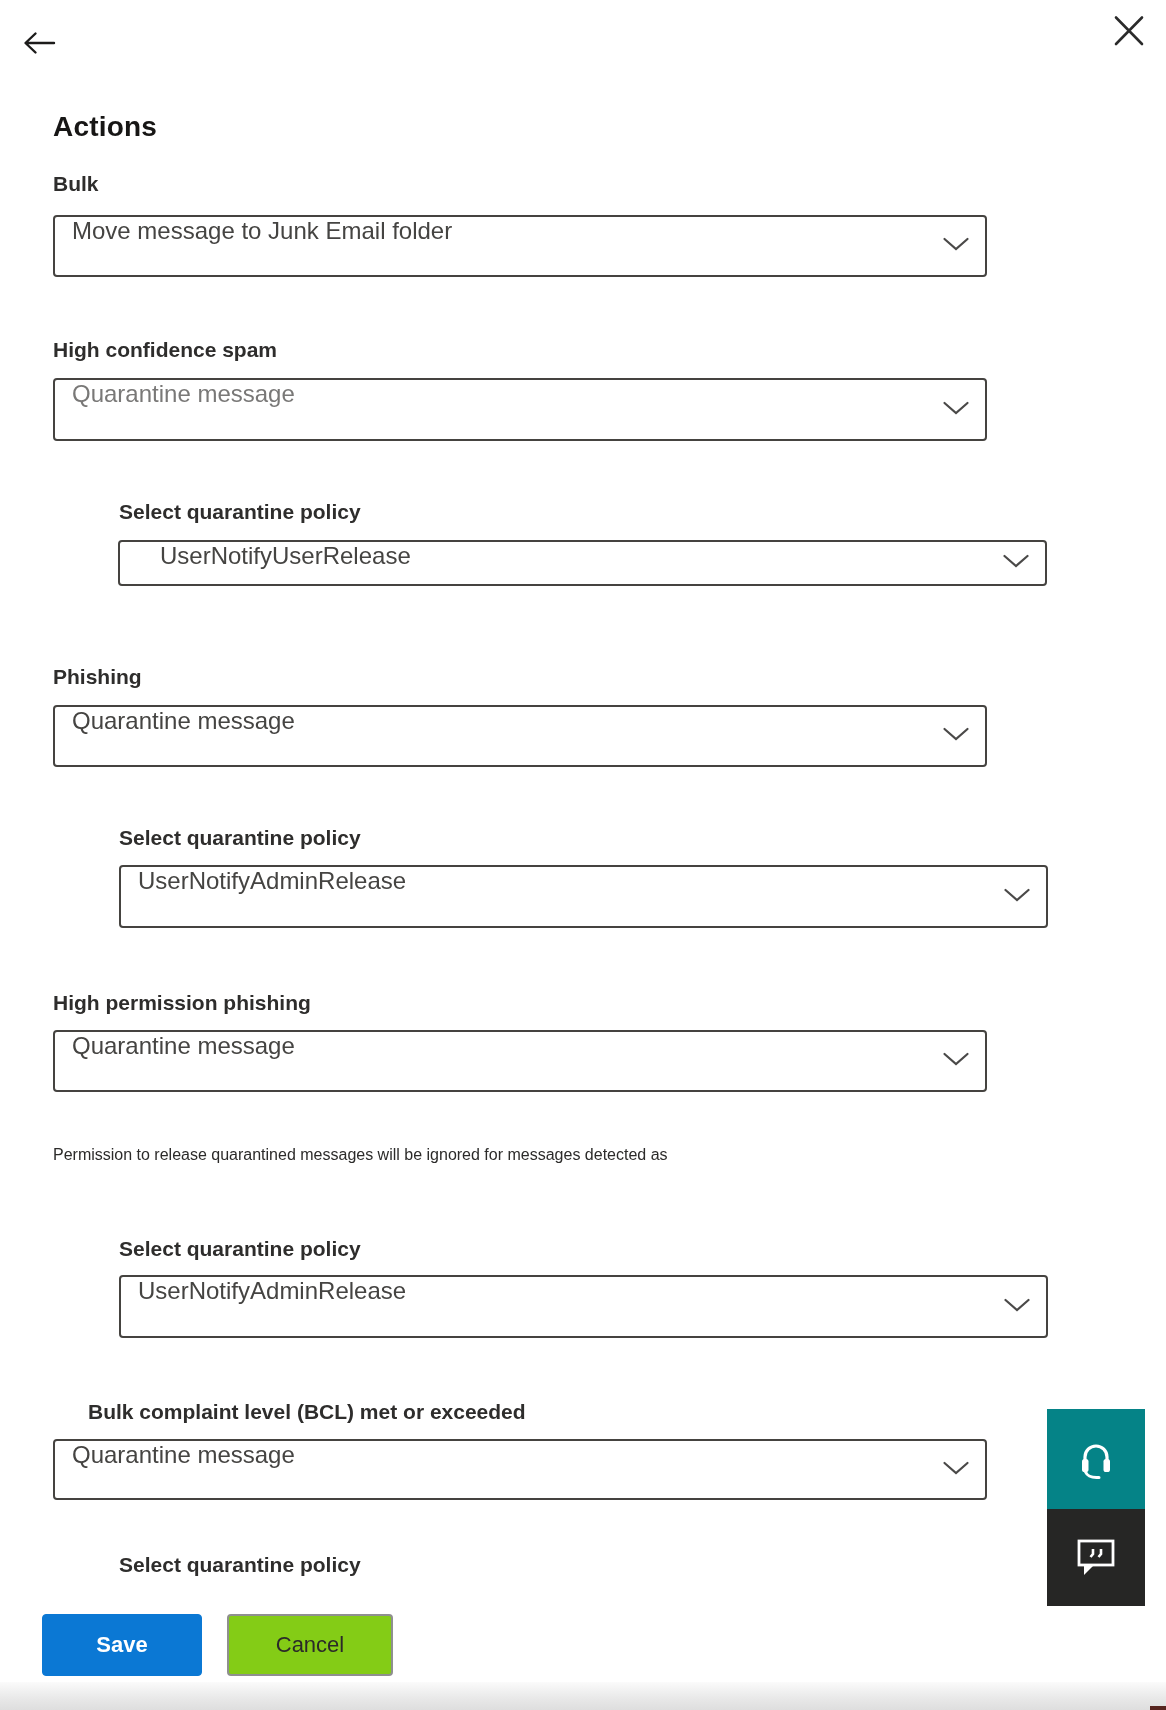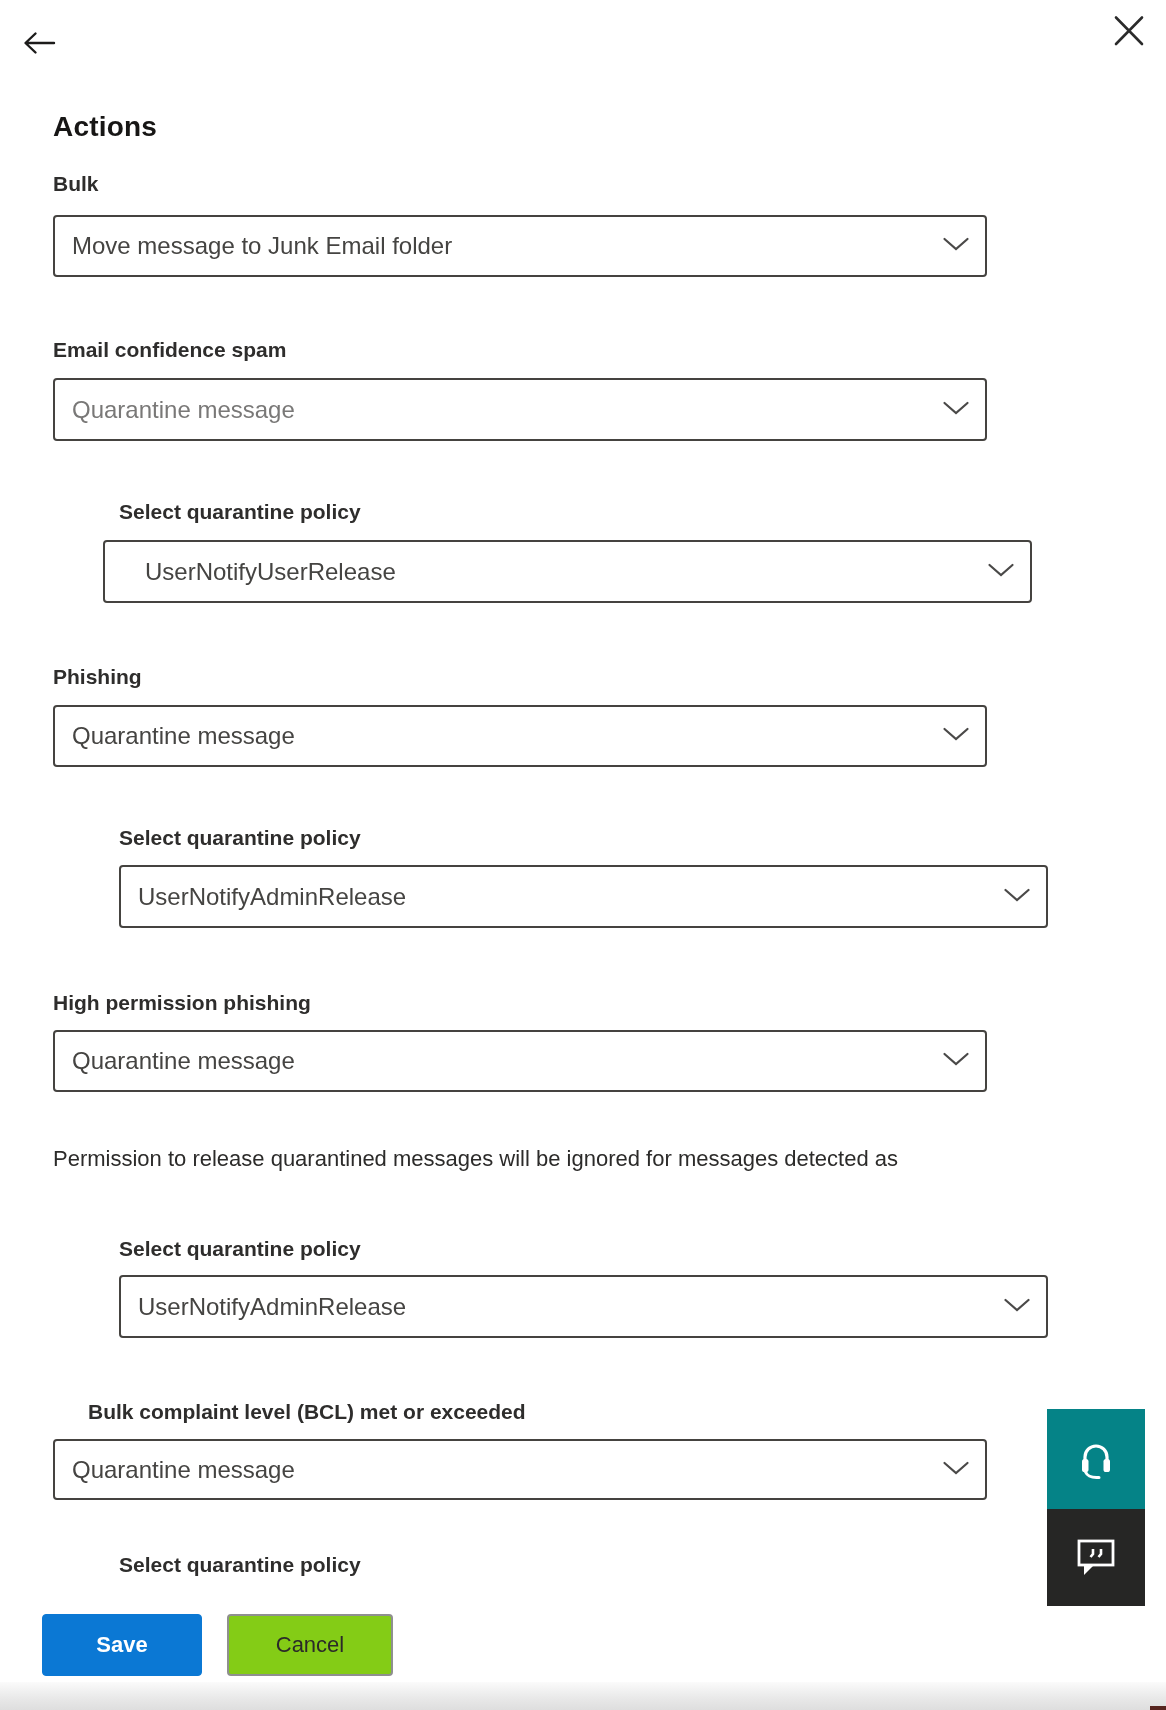--- a/index.html
+++ b/index.html
@@ -5,27 +5,27 @@
   html,body{margin:0;padding:0;background:#ffffff;}
   .page{
     position:relative;width:1166px;height:1710px;background:#ffffff;
     font-family:"Liberation Sans",sans-serif;overflow:hidden;
   }
   .icon-btn{position:absolute;background:none;border:none;padding:0;cursor:pointer;line-height:0;}
   .title{position:absolute;left:53px;top:92px;font-size:28px;font-weight:700;color:#171615;letter-spacing:.2px;}
   .field-label{position:absolute;font-size:21px;font-weight:600;color:#2e2d2c;white-space:nowrap;}
   .dropdown{
     position:absolute;height:62px;box-sizing:border-box;background:#fff;
-    border:2px solid #454340;border-radius:4px;display:flex;align-items:center;
+    border:2px solid #454340;border-radius:4px;display:flex;align-items:flex-start;
     padding:0 50px 0 17px;cursor:pointer;
   }
   .dropdown .val{font-size:24px;color:#454442;white-space:nowrap;overflow:hidden;}
   .dropdown.muted .val{color:#797877;}
   .chev{position:absolute;right:15px;top:50%;transform:translateY(-50%);}
-  .note-line{position:absolute;left:53px;font-size:22px;color:#2c2b2a;white-space:nowrap;}
+  .note-line{position:absolute;left:53px;font-size:16px;color:#2c2b2a;white-space:nowrap;}
   .clipped-label{overflow:hidden;height:30px;}
   .btn{
     position:absolute;top:1614px;height:62px;box-sizing:border-box;border-radius:4px;
     font-family:"Liberation Sans",sans-serif;font-size:22px;display:flex;align-items:center;justify-content:center;cursor:pointer;
   }
   .btn-primary{left:42px;width:160px;background:#0b78d4;border:1px solid #0b78d4;color:#ffffff;font-weight:600;}
   .btn-secondary{left:227px;width:166px;background:#84cc16;border:2px solid #8f8f8f;color:#2b2a29;font-weight:400;}
   .side-widget{position:absolute;left:1047px;width:98px;border:none;padding:0;display:flex;align-items:center;justify-content:center;cursor:pointer;}
   .support{top:1409px;height:100px;background:#058387;}
   .feedback{top:1509px;height:97px;background:#262625;}
@@ -59,32 +59,32 @@
   <div class="field-label" style="left:53px;top:172px;">Bulk</div>
   <div class="dropdown" style="left:53px;top:215px;width:934px;">
     <span class="val">Move message to Junk Email folder</span>
     <span class="chev">
       <svg width="28" height="14" viewBox="0 0 28 14">
           <polyline points="2.5,2 14,12 25.5,2" fill="none" stroke="#4a4948" stroke-width="2.2" stroke-linecap="round"></polyline>
         </svg>
     </span>
   </div>
 
-  <div class="field-label" style="left:53px;top:338px;">Email confidence spam</div>
+  <div class="field-label" style="left:53px;top:338px;">High confidence spam</div>
   <div class="dropdown muted" style="left:53px;top:378px;width:934px;height:63px;">
     <span class="val">Quarantine message</span>
     <span class="chev">
       <svg width="28" height="14" viewBox="0 0 28 14">
           <polyline points="2.5,2 14,12 25.5,2" fill="none" stroke="#4a4948" stroke-width="2.2" stroke-linecap="round"></polyline>
         </svg>
     </span>
   </div>
 
   <div class="field-label" style="left:119px;top:500px;">Select quarantine policy</div>
-  <div class="dropdown" style="left:103px;top:540px;width:929px;height:63px;padding-left:40px;">
+  <div class="dropdown" style="left:118px;top:540px;width:929px;height:46px;padding-left:40px;">
     <span class="val">UserNotifyUserRelease</span>
     <span class="chev">
       <svg width="28" height="14" viewBox="0 0 28 14">
           <polyline points="2.5,2 14,12 25.5,2" fill="none" stroke="#4a4948" stroke-width="2.2" stroke-linecap="round"></polyline>
         </svg>
     </span>
   </div>
 
   <div class="field-label" style="left:53px;top:665px;">Phishing</div>
   <div class="dropdown" style="left:53px;top:705px;width:934px;">

